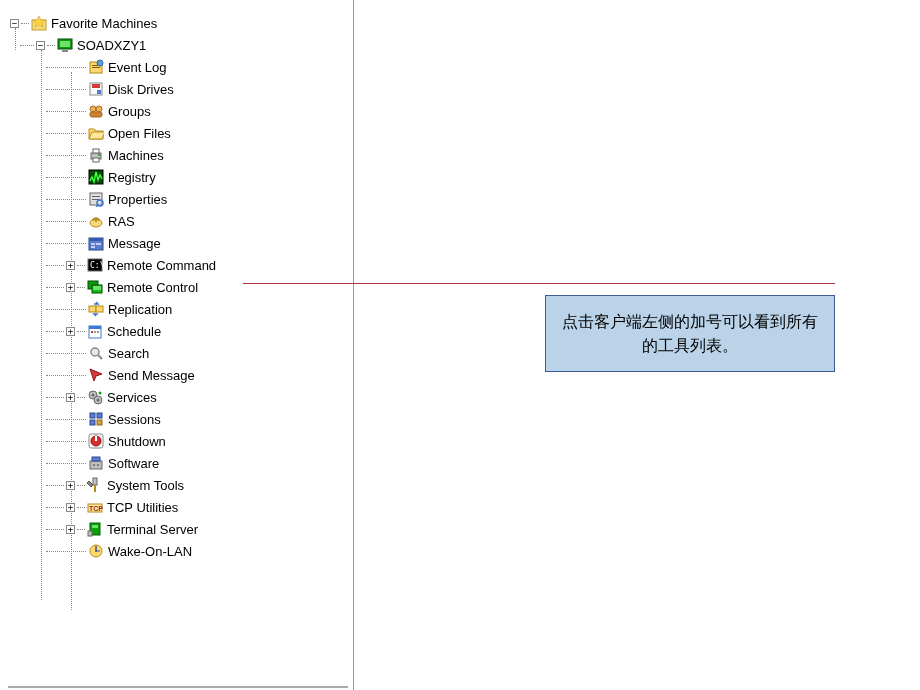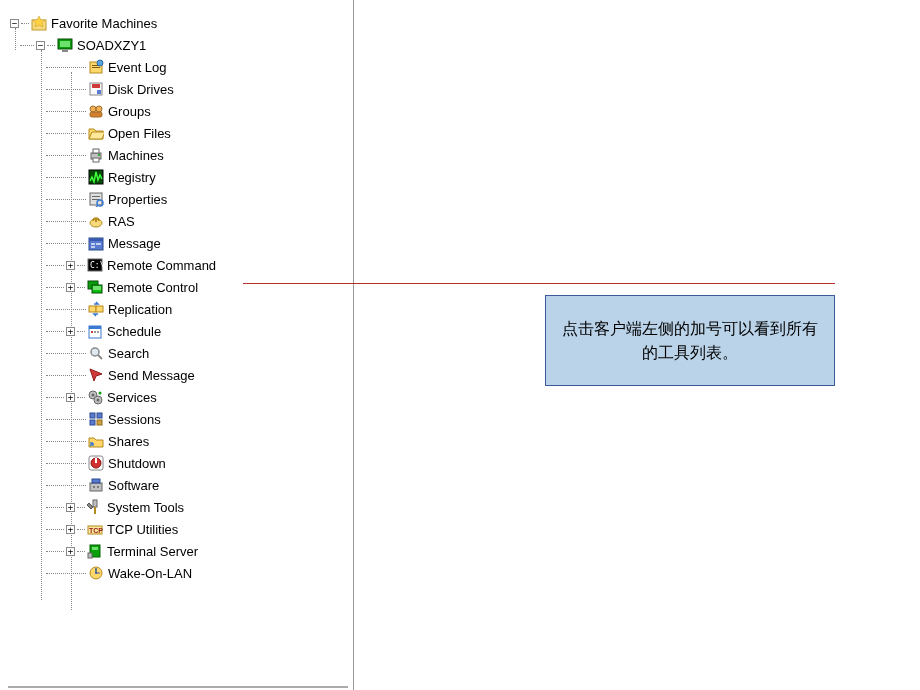--- a/index.html
+++ b/index.html
@@ -86,21 +86,21 @@
   .vguide {
     position: absolute;
     width: 1px;
     border-left: 1px dotted #888888;
   }
   .callout {
     position: absolute;
     left: 545px;
     top: 295px;
     width: 290px;
-    height: 91px;
+    height: 77px;
     background: #bad3e9;
     border: 1px solid #3a5a9a;
     color: #000000;
     font-size: 16px;
     display: flex;
     align-items: center;
     justify-content: center;
     text-align: center;
     padding: 4px 12px;
     line-height: 1.5;
@@ -371,31 +371,20 @@
               <rect x="9" y="9" width="5" height="5" fill="#d0a03a" stroke="#906a1a"></rect>
             </svg>
           </span>
           <span class="label">Sessions</span>
         </div>
         <div class="tree-row">
           <span class="spacer" style="width: 38px;"></span>
           <span class="dotline-h" style="width: 40px;"></span>
           <span class="icon">
             <svg width="16" height="16">
-              <path d="M1,5 h5 l2,2 h7 v7 h-14 z" fill="#ffd76a" stroke="#b58a1f"></path>
-              <path d="M5,10 L2,13 M5,10 L5,13 M5,10 L2,10" stroke="#3a7ad0" stroke-width="1.5" fill="none"></path>
-            </svg>
-          </span>
-          <span class="label">Shares</span>
-        </div>
-        <div class="tree-row">
-          <span class="spacer" style="width: 38px;"></span>
-          <span class="dotline-h" style="width: 40px;"></span>
-          <span class="icon">
-            <svg width="16" height="16">
               <rect x="1" y="1" width="14" height="14" rx="2" fill="#fff" stroke="#888"></rect>
               <circle cx="8" cy="8" r="5" fill="#d03030" stroke="#901010"></circle>
               <rect x="7" y="3" width="2" height="5" fill="#fff"></rect>
             </svg>
           </span>
           <span class="label">Shutdown</span>
         </div>
         <div class="tree-row">
           <span class="spacer" style="width: 38px;"></span>
           <span class="dotline-h" style="width: 40px;"></span>

